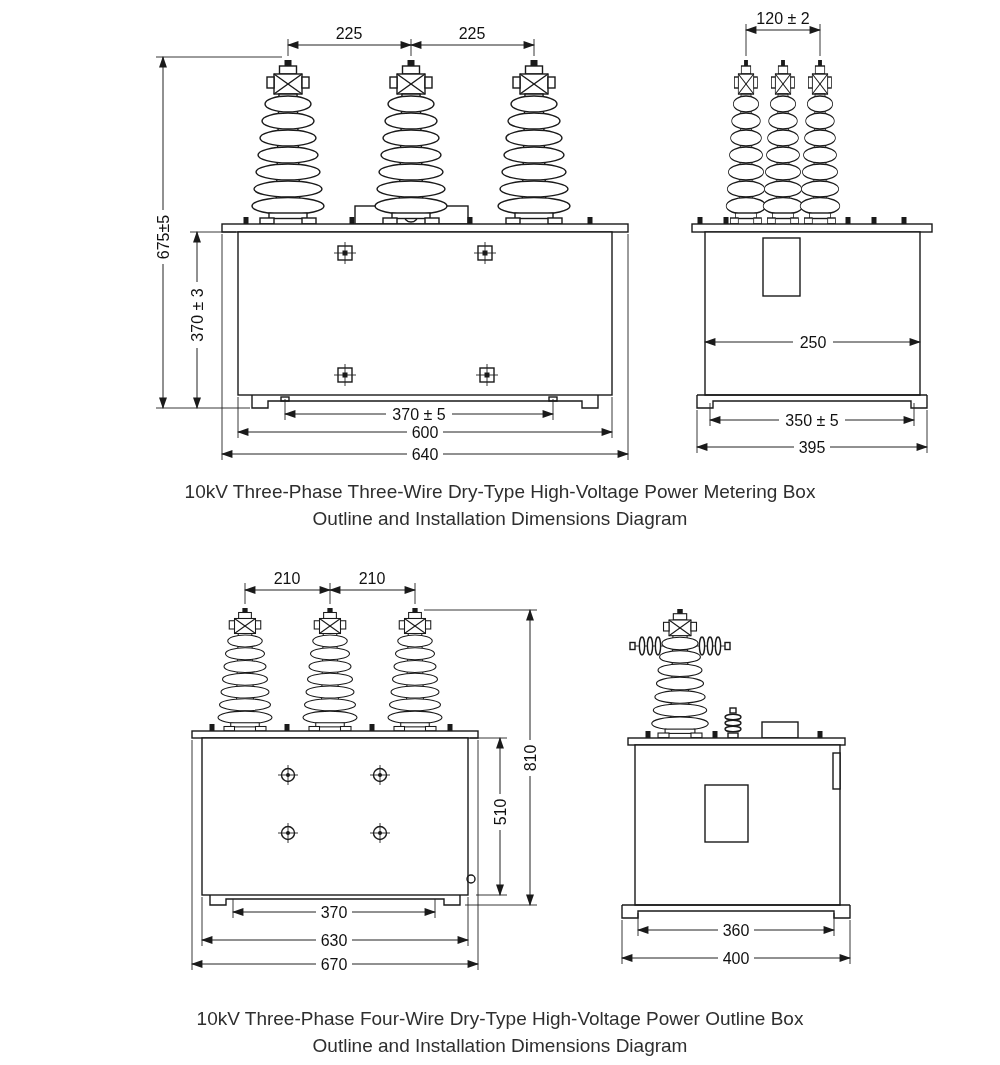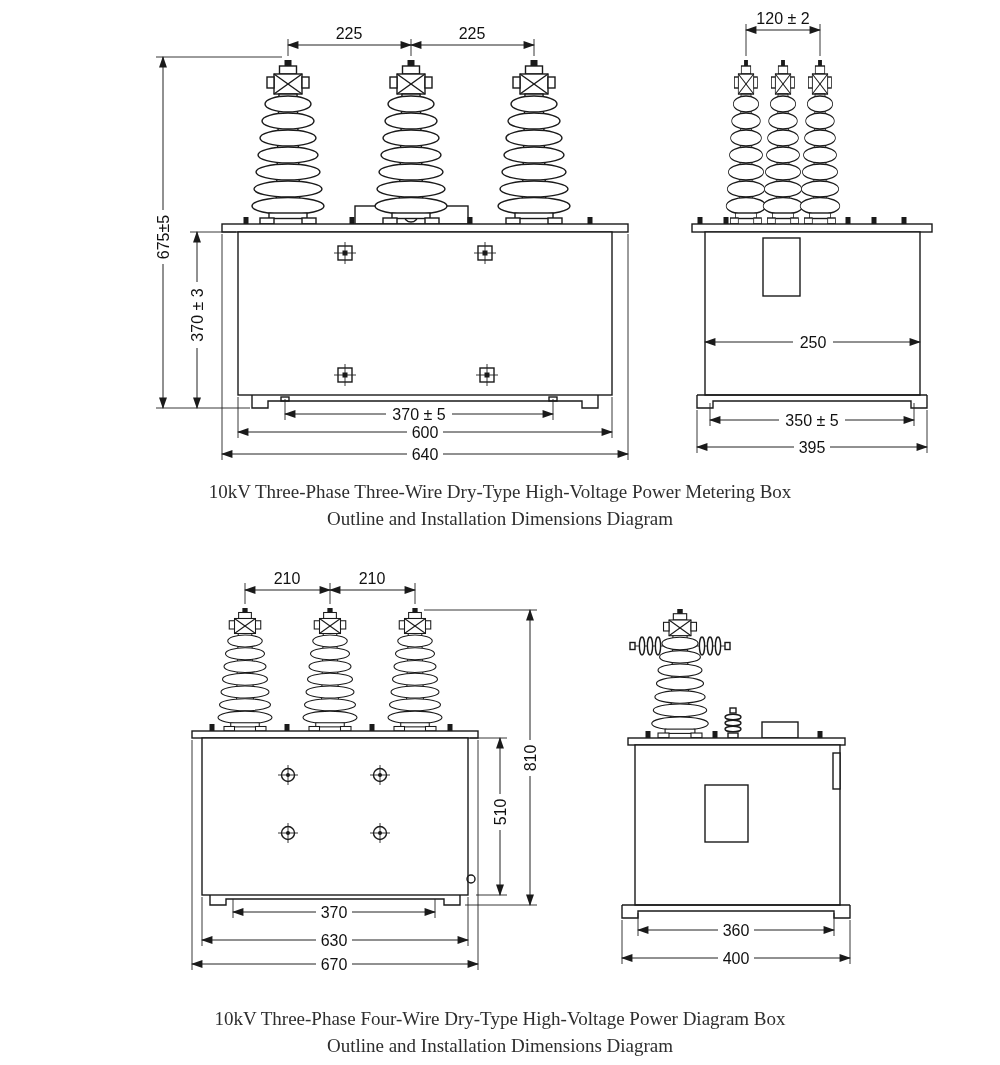--- a/index.html
+++ b/index.html
@@ -9,21 +9,21 @@
   svg text{font-family:"Liberation Sans",sans-serif;font-size:16px;fill:#111;}
   .ol{fill:none;stroke:#1a1a1a;stroke-width:1.4;}
   .fw{fill:#fff;stroke:#1a1a1a;stroke-width:1.4;}
   .fb{fill:#1a1a1a;stroke:none;}
   .dim{stroke:#222;stroke-width:1;fill:none;}
   .ext{stroke:#222;stroke-width:0.9;fill:none;}
   .thin{stroke:#222;stroke-width:0.9;fill:none;}
   .cl{stroke:#555;stroke-width:0.9;fill:none;stroke-dasharray:11 4 2 4;}
   .tbg{fill:#fff;stroke:none;}
   .caption{position:absolute;left:0;width:1000px;text-align:center;
-           font-size:19px;color:#2e2e2e;line-height:27px;font-family:Liberation Serif, serif;}
+           font-size:19px;color:#2e2e2e;line-height:27px;}
 </style>
 </head>
 <body>
 
 <div class="stage">
 
 <svg width="1000" height="1065" viewBox="0 0 1000 1065">
   <defs>
     <marker id="arr" viewBox="0 0 10 8" refX="9.2" refY="4" markerWidth="12" markerHeight="9.6" orient="auto-start-reverse" markerUnits="userSpaceOnUse">
       <path d="M0.5,0.7 L10,4 L0.5,7.3 Z" fill="#1a1a1a"></path>
@@ -314,17 +314,17 @@
     </g>
   </g>
 </svg>
 
 <div class="caption" style="top:478px;">
   <div>10kV Three-Phase Three-Wire Dry-Type High-Voltage Power Metering Box</div>
   <div>Outline and Installation Dimensions Diagram</div>
 </div>
 
 <div class="caption" style="top:1005px;">
-  <div>10kV Three-Phase Four-Wire Dry-Type High-Voltage Power Diagram Box</div>
+  <div>10kV Three-Phase Four-Wire Dry-Type High-Voltage Power Outline Box</div>
   <div>Outline and Installation Dimensions Diagram</div>
 </div>
 
 </div>
 
 </body></html>

